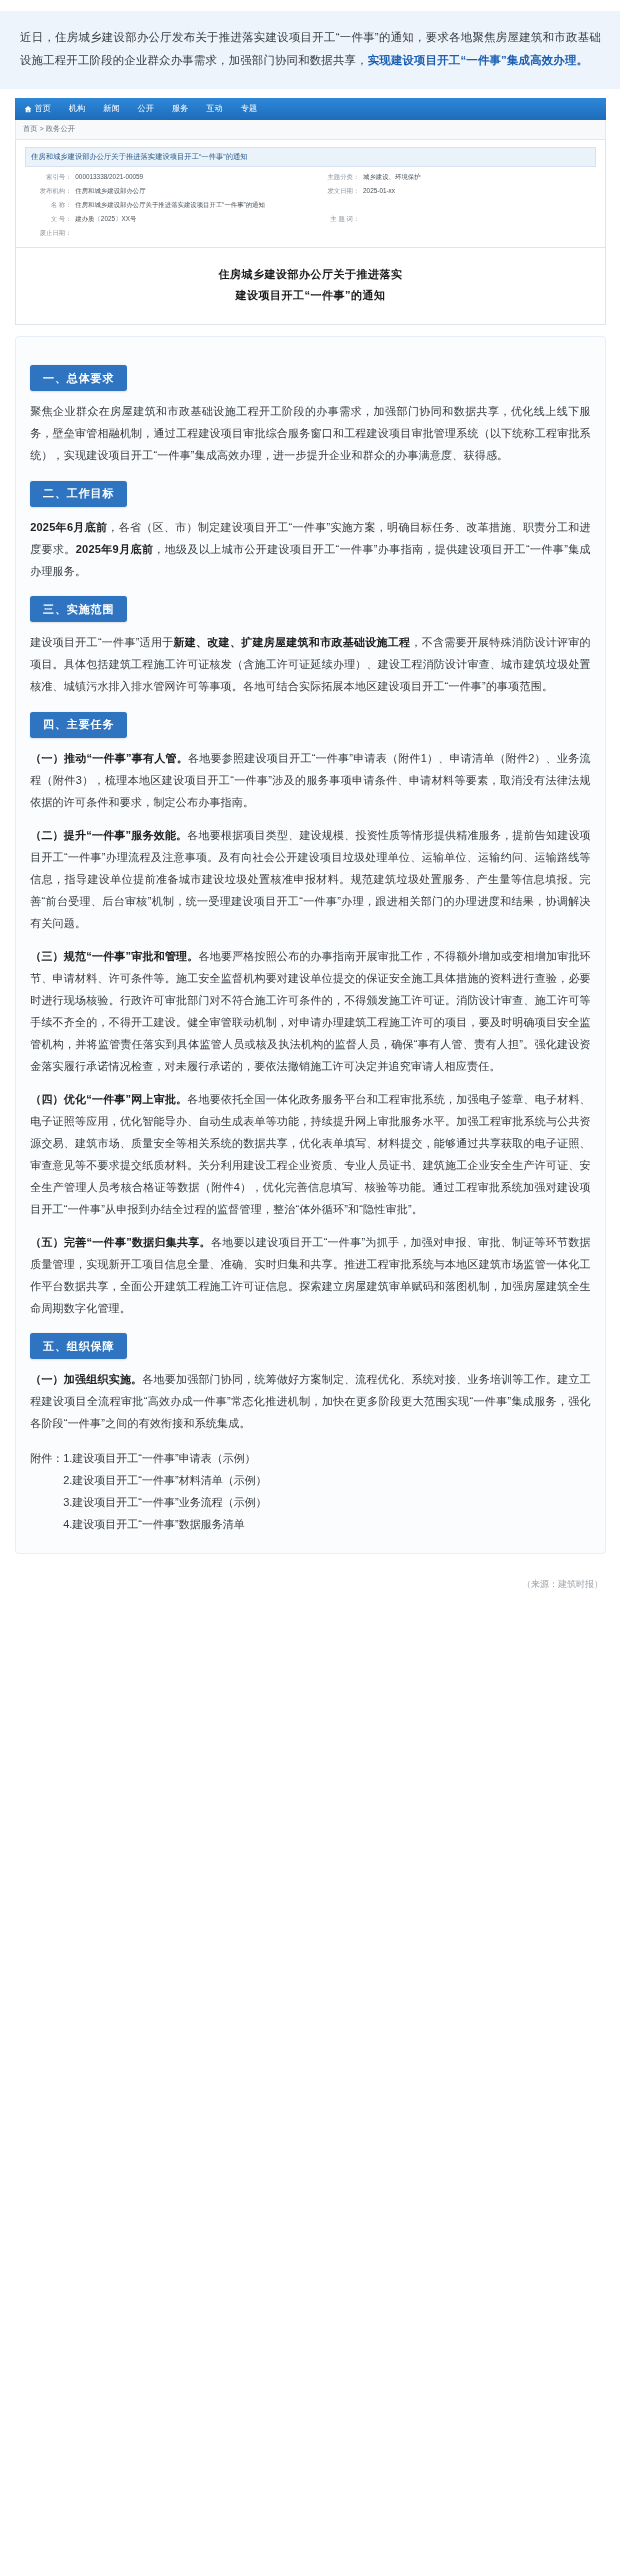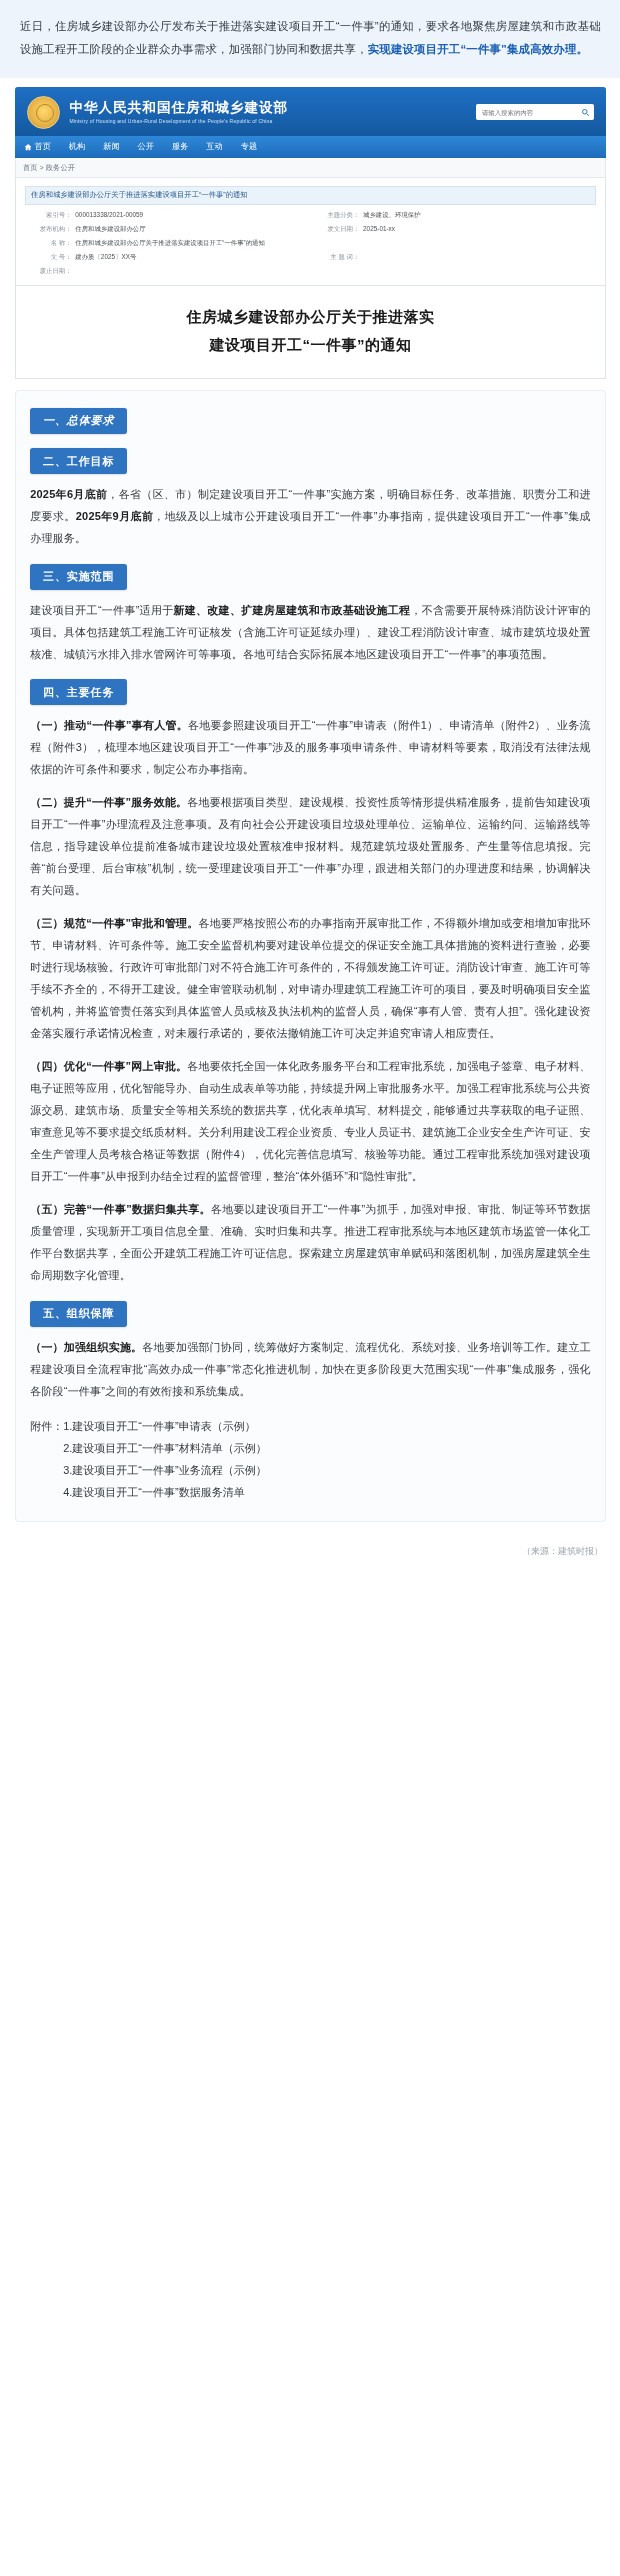--- a/index.html
+++ b/index.html
@@ -20,20 +20,21 @@
 
   
   .intro {
     background: #eef4fb;
     padding: 14.6px 20px 16.4px 20px;
     font-size: 11.4px;
     line-height: 2.05;
     color: #333a40;
     text-align: justify;
     letter-spacing: 0.2px;
+    margin-top: 11px;
   }
   .intro .hl {
     color: #1a5fb4;
     font-weight: bold;
   }
 
   
   .gov-wrap {
     padding: 9px 14.6px 0 14.6px;
   }
@@ -163,40 +164,40 @@
   
   .doc-title-wrap {
     border: 0.9px solid #dde4ea;
     border-top: 0;
     padding: 16.4px 37px 18px 37px;
     text-align: center;
     background: #ffffff;
     margin-bottom: 11px;
   }
   .doc-title {
-    font-size: 15px;
+    font-size: 11px;
     font-weight: bold;
     color: #1a1a1a;
     line-height: 1.9;
     letter-spacing: 0.5px;
   }
 
   
   .body-card {
     margin: 0 14.6px 14.6px 14.6px;
     background: #fafcfe;
     border: 0.9px solid #e7eef5;
     border-radius: 3.7px;
     padding: 12.8px 14.6px 18px 14.6px;
   }
   .sec-head {
     margin: 14.6px 0 9px 0;
     display: flex;
   }
-  .sec-head:first-child { margin-top: 4px; font-style: italic; }
+  .sec-head:first-child { margin-top: 15px; }
   .sec-head .pill {
     background: #2e74c0;
     color: #ffffff;
     font-size: 11px;
     font-weight: bold;
     padding: 5.5px 12.8px;
     border-radius: 2.7px;
     letter-spacing: 0.9px;
     box-shadow: 0 0.9px 1.8px rgba(0,0,0,.12);
   }
@@ -238,34 +239,20 @@
 <body>
 
 <div class="page">
 
   <div class="intro">
     <span>近日，住房城乡建设部办公厅发布关于推进落实建设项目开工“一件事”的通知，要求各地聚焦房屋建筑和市政基础设施工程开工阶段的企业群众办事需求，加强部门协同和数据共享，</span><span class="hl">实现建设项目开工“一件事”集成高效办理。</span>
   </div>
 
   <div class="gov-wrap">
 
-    <div class="gov-header">
-      <div class="gov-emblem"></div>
-      <div class="gov-titles">
-        <div class="gov-title-cn">中华人民共和国住房和城乡建设部</div>
-        <div class="gov-title-en">Ministry of Housing and Urban-Rural Development of the People's Republic of China</div>
-      </div>
-      <div class="gov-search">
-        <input placeholder="请输入搜索的内容" style="">
-        <svg class="s-ico" viewBox="0 0 24 24">
-          <circle cx="10" cy="10" r="6" fill="none" stroke="#1f6fc4" stroke-width="2.5"></circle>
-          <line x1="15" y1="15" x2="21" y2="21" stroke="#1f6fc4" stroke-width="2.5"></line>
-        </svg>
-      </div>
-    </div>
 
     <div class="gov-nav">
       <div class="nav-item home">
         <svg viewBox="0 0 24 24">
             <path d="M12 3 2 12h3v9h6v-6h2v6h6v-9h3z" fill="#ffffff"></path>
           </svg>
         <span>首页</span>
       </div>
       <div class="nav-item">
           <span>机构</span>
@@ -323,20 +310,21 @@
       <div class="doc-title">住房城乡建设部办公厅关于推进落实</div>
       <div class="doc-title">建设项目开工“一件事”的通知</div>
     </div>
   </div>
 
   <div class="body-card">
 
     <div class="sec-head">
       <span class="pill">一、总体要求</span>
     </div>
+    <p class="para">聚焦企业群众在房屋建筑和市政基础设施工程开工阶段的办事需求，加强部门协同和数据共享，优化线上线下服务，壁垒审管相融机制，通过工程建设项目审批综合服务窗口和工程建设项目审批管理系统（以下统称工程审批系统），实现建设项目开工“一件事”集成高效办理，进一步提升企业和群众的办事满意度、获得感。</p>
 
     <div class="sec-head">
       <span class="pill">二、工作目标</span>
     </div>
     <p class="para"><span class="b">2025年6月底前</span><span>，各省（区、市）制定建设项目开工“一件事”实施方案，明确目标任务、改革措施、职责分工和进度要求。</span><span class="b">2025年9月底前</span><span>，地级及以上城市公开建设项目开工“一件事”办事指南，提供建设项目开工“一件事”集成办理服务。</span></p>
 
     <div class="sec-head">
       <span class="pill">三、实施范围</span>
     </div>
     <p class="para"><span>建设项目开工“一件事”适用于</span><span class="b">新建、改建、扩建房屋建筑和市政基础设施工程</span><span>，不含需要开展特殊消防设计评审的项目。具体包括建筑工程施工许可证核发（含施工许可证延续办理）、建设工程消防设计审查、城市建筑垃圾处置核准、城镇污水排入排水管网许可等事项。各地可结合实际拓展本地区建设项目开工“一件事”的事项范围。</span></p>

